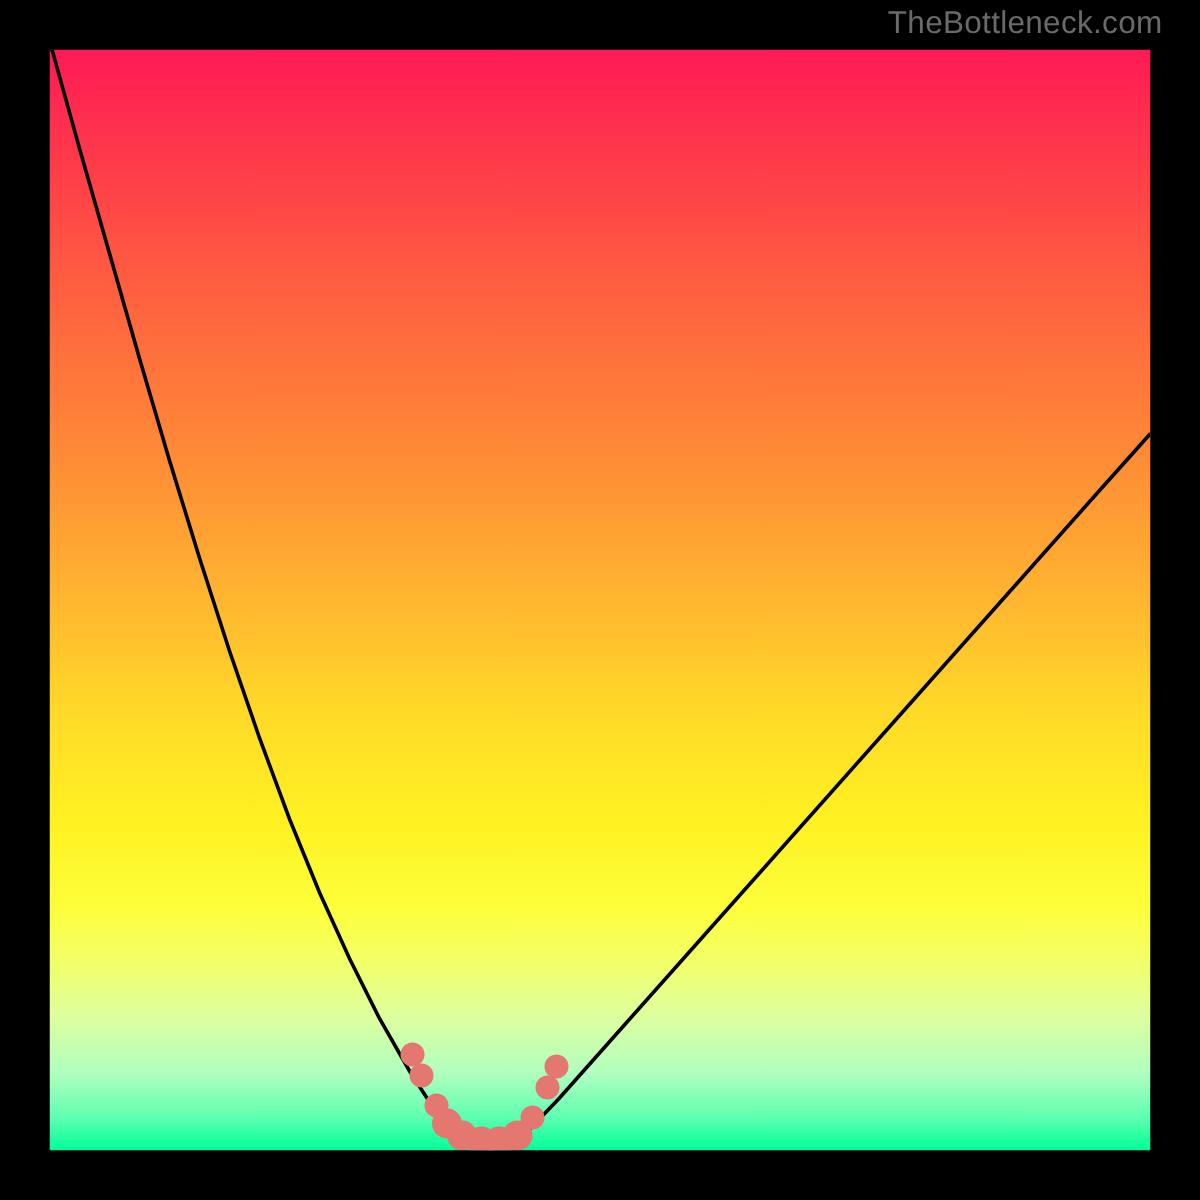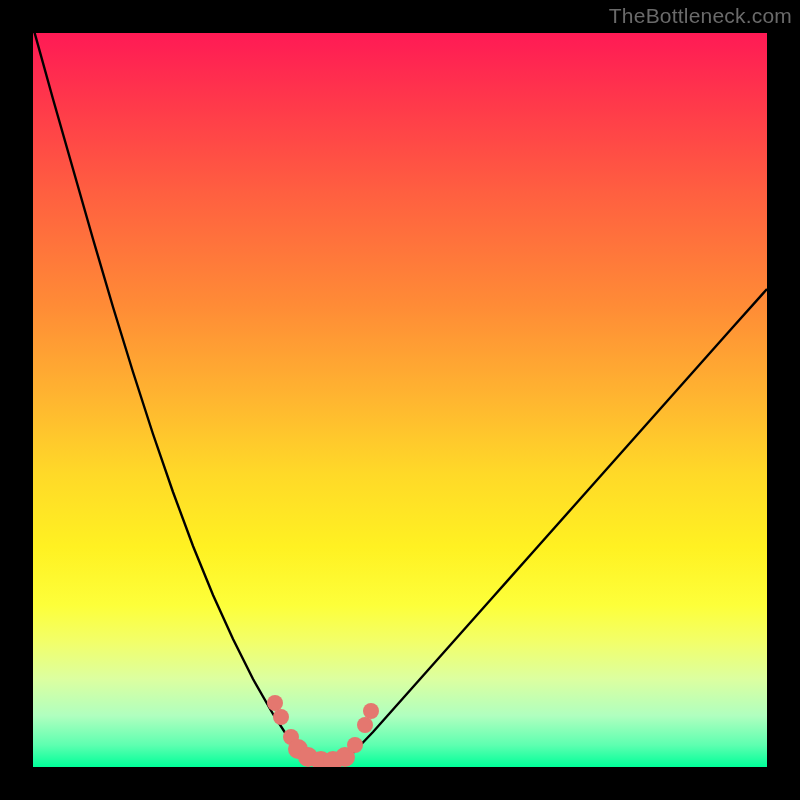--- a/index.html
+++ b/index.html
@@ -49,21 +49,21 @@
   }
   .curve {
     position: absolute;
     top: 0; left: 0;
     width: 734px;
     height: 734px;
   }
   .watermark {
     position: absolute;
     top: 4px;
-    right: 8px;
+    right: 25px;
     color: #6a6a6a;
     font-size: 21px;
     letter-spacing: 0.2px;
     font-weight: 400;
   }
 </style>
 </head>
 <body>
 
 <div class="frame">

